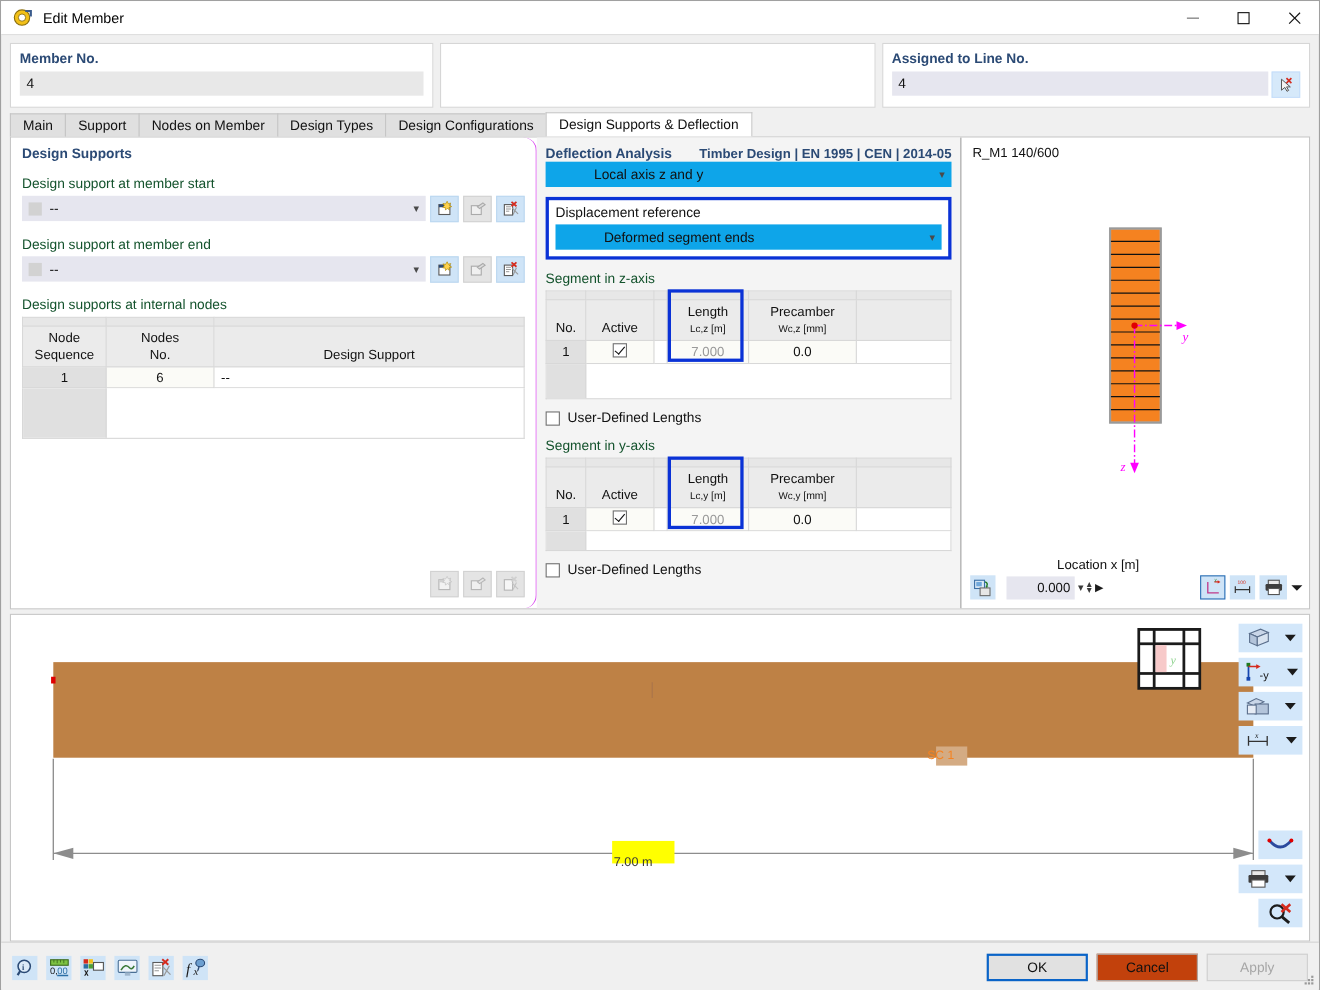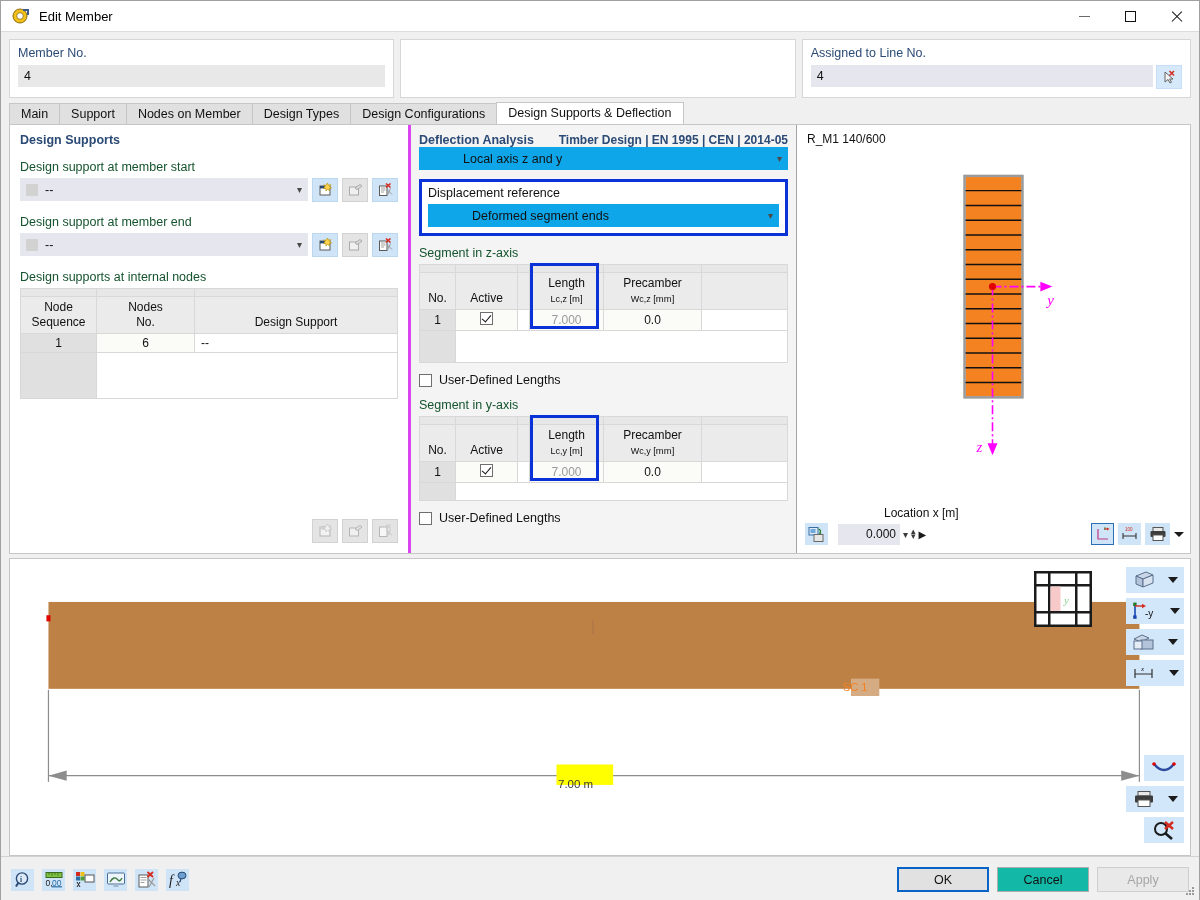--- a/index.html
+++ b/index.html
@@ -26,38 +26,38 @@
   .glyph-close:before, .glyph-close:after { content:""; position:absolute; left:0; top:6px; width:14px; height:1.3px; background:#111; }
   .glyph-close:before { transform:rotate(45deg); }
   .glyph-close:after { transform:rotate(-45deg); }
 
   
   .header-row { display:flex; gap:6px; padding:7px 8px 4px 8px; flex:0 0 auto; }
   .hdr-card { background:#fff; border:1px solid #d6d6d6; padding:6px 8px 8px 8px; }
   .hdr-card.member { width:388px; }
   .hdr-card.middle { width:398px; }
   .hdr-card.line { width:392px; }
-  .hdr-label { color:#2b4a75; font-weight:normal; font-size:12.5px; margin-bottom:5px; }
+  .hdr-label { color:#2b4a75; font-weight:bold; font-size:12.5px; margin-bottom:5px; }
   .hdr-field-row { display:flex; align-items:stretch; gap:3px; }
   .hdr-input { flex:1; background:#e8e8e8; border:none; height:22px; line-height:22px; padding-left:6px; font-size:12.5px; color:#111; font-family:"Liberation Sans", sans-serif;}
   .hdr-input.lavender { background:#e6e6ef; }
   .icon-btn { width:26px; height:24px; background:#cfe4f7; border:1px solid #bcd8f0; display:flex; align-items:center; justify-content:center; cursor:pointer; }
   .icon-btn.flat { background:#d6e9fa; border-color:#c6defa; }
   .icon-btn.disabled { background:#e4e4e4; border-color:#d2d2d2; }
 
   
   .tabstrip { display:flex; align-items:flex-end; padding:0 8px; height:22px; flex:0 0 22px; position:relative; z-index:3; }
   .tab { height:21px; line-height:20px; padding:0 11px; background:#e0e0e0; border:1px solid #c6c6c6; border-bottom:none; font-size:12.5px; color:#111; cursor:pointer; margin-right:-1px; }
   .tab.active { background:#ffffff; border-color:#c6c6c6; height:22px; line-height:21px; position:relative; z-index:4; }
 
   
   .content-wrap { padding:0 8px 0 8px; flex:0 0 auto; }
   .panes { display:flex; background:#ffffff; border:1px solid #c6c6c6; height:430px; }
   .pane { padding:8px 10px 8px 10px; position:relative; }
-  .pane.left { width:401px; border-right:3px solid #d946ef; }
+  .pane.left { width:478px; border-right:1px solid #d946ef;border-radius:12px; }
   .pane.mid { width:386px; background:#f4f4f4; border-right:1px solid #a3a3a3; padding:8px 8px 8px 8px;}
   .pane.right { flex:1; padding:6px 6px 4px 8px; display:flex; flex-direction:column; }
 
   .pane-title { color:#2b4a75; font-weight:bold; font-size:12.5px; }
   .pane-title-row { display:flex; justify-content:space-between; align-items:baseline; }
   .pane-sub { color:#2b4a75; font-weight:bold; font-size:12px; }
   .field-label { font-size:12.5px; color:#14532d; margin:13px 0 4px 0; }
 
   .select-row { display:flex; gap:4px; align-items:stretch; }
   .select { flex:1; height:23px; background:#e6e6ef; display:flex; align-items:center; padding:0 6px; position:relative; cursor:pointer; font-size:12.5px;}
@@ -93,21 +93,21 @@
   .loc-label { font-size:12px; position:absolute; }
   .spin { width:62px; height:21px; background:#e6e6ef; display:flex; align-items:center; justify-content:flex-end; padding-right:4px; font-size:12px;}
 
   
   .gfx-wrap { padding:4px 8px 0 8px; flex:1; display:flex; }
   .gfx { flex:1; background:#fff; border:1px solid #c6c6c6; position:relative; overflow:hidden; }
 
   
   .footer { height:46px; display:flex; align-items:center; padding:0 10px; gap:8px; flex:0 0 46px; border-top:1px solid #d2d2d2; background:#f0f0f0;}
   .footer .spacer { flex:1; }
-  .dlg-btn { width:92px; height:25px; background:#14b8a6; border:1px solid #adadad; font-size:12.5px; font-family:"Liberation Sans", sans-serif; cursor:pointer; display:flex; align-items:center; justify-content:center; }
+  .dlg-btn { width:92px; height:25px; background:#c2410c; border:1px solid #adadad; font-size:12.5px; font-family:"Liberation Sans", sans-serif; cursor:pointer; display:flex; align-items:center; justify-content:center; }
   .dlg-btn.primary { border:2px solid #0a64c8; background:#e1e1e1; }
   .dlg-btn.disabled { color:#a6a6a6; background:#e9e9e9; border-color:#cfcfcf; }
   .grip { position:absolute; right:3px; bottom:2px; width:12px; height:12px; }
 
   .tb-icon { width:23px; height:22px; background:#cfe4f7; display:flex; align-items:center; justify-content:center; cursor:pointer; border:1px solid transparent; }
 
   .side-tools { position:absolute; right:6px; top:8px; display:flex; flex-direction:column; gap:5px; }
   .side-tool { width:58px; height:26px; background:#d3e7fa; display:flex; align-items:center; justify-content:space-around; cursor:pointer; }
   .side-tools2 { position:absolute; right:6px; bottom:12px; display:flex; flex-direction:column; gap:5px; align-items:flex-end;}
   .caret-dn { width:0; height:0; border-left:5px solid transparent; border-right:5px solid transparent; border-top:6px solid #1b1b1b; }

